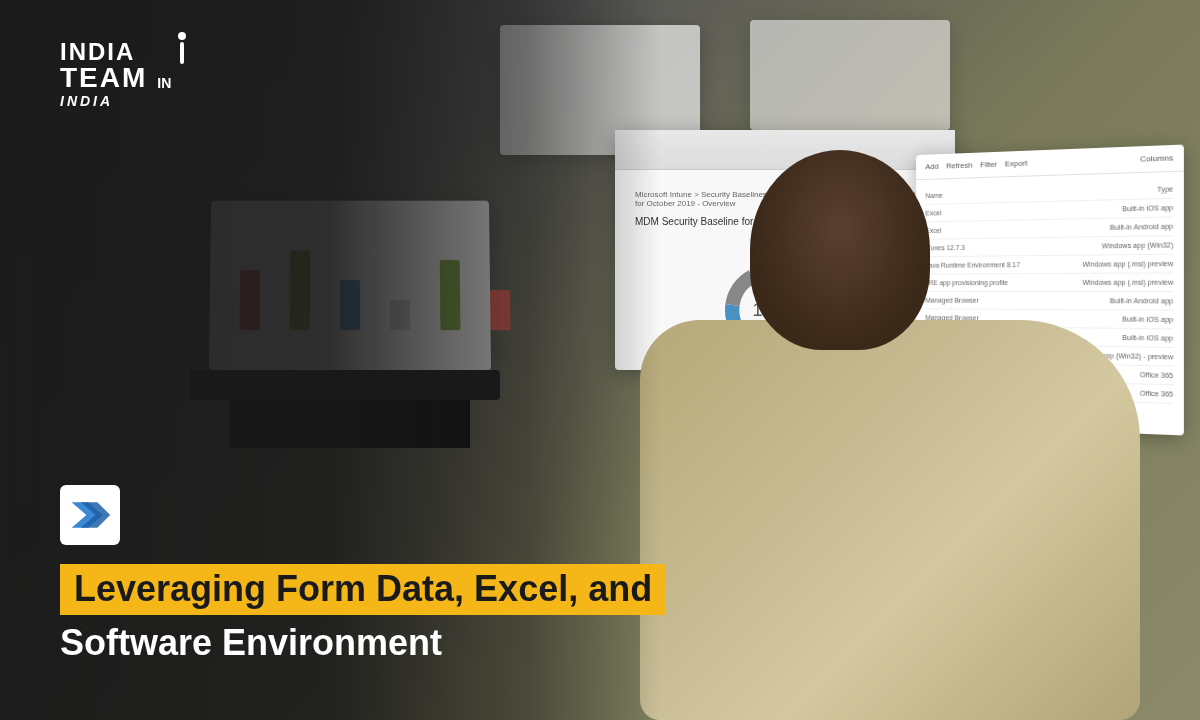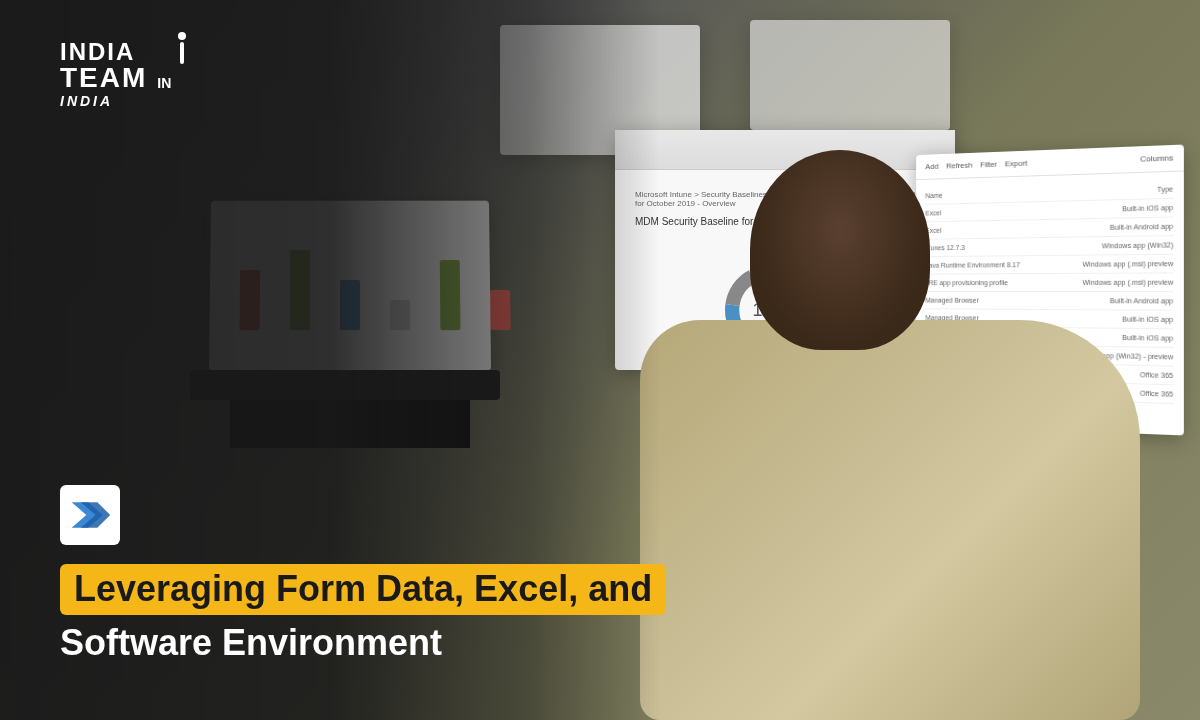--- a/index.html
+++ b/index.html
@@ -130,21 +130,21 @@
       font-size: 36px;
       font-weight: bold;
       color: #fff;
       line-height: 1.5;
       max-width: 900px;
     }
     .headline-highlight {
       background: #f5b718;
       color: #1a1a1a;
       padding: 4px 14px 6px 14px;
-      border-radius: 6px;
+      border-radius: 0;
       display: inline;
       -webkit-box-decoration-break: clone;
       box-decoration-break: clone;
     }
     .headline-plain {
       color: #fff;
       padding: 4px 0;
       display: inline;
     }
     

